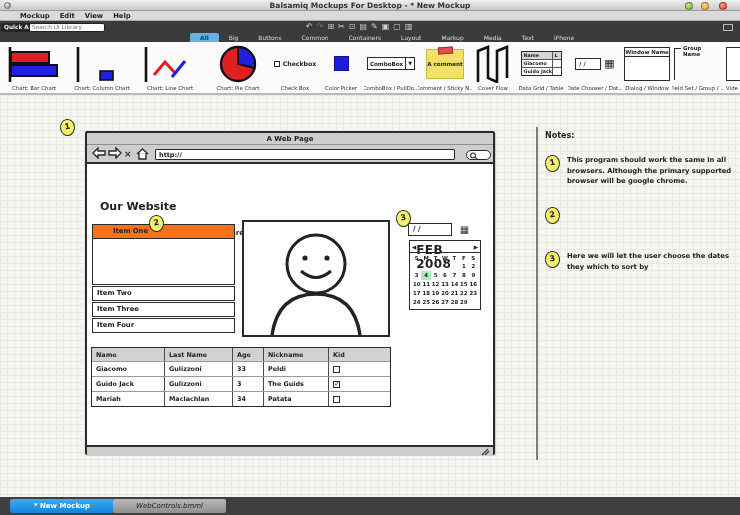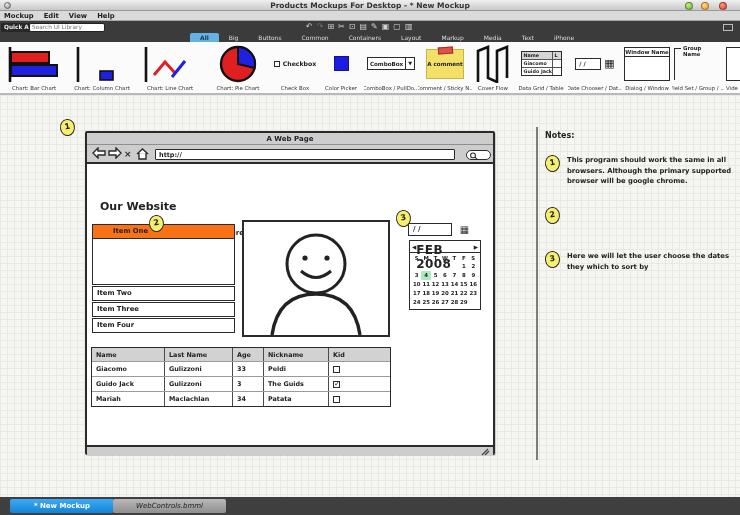--- a/index.html
+++ b/index.html
@@ -13,21 +13,21 @@
     background:radial-gradient(circle at 30% 30%, #eee, #888); border:1px solid #666; }
   #win-title { position:absolute; left:0; right:0; top:1px; text-align:center;
     font-size:7.5px; font-weight:bold; color:#333; }
   .win-btn { position:absolute; top:2px; width:8px; height:8px; border-radius:50%; border:1px solid rgba(0,0,0,.35); }
   #btn-min { left:685px; background:radial-gradient(circle at 35% 30%, #c7ef8a, #6fae2e); }
   #btn-max { left:701px; background:radial-gradient(circle at 35% 30%, #ffd98a, #ee9a1f); }
   #btn-close { left:719px; background:radial-gradient(circle at 35% 30%, #ff9d8a, #d83a22); }
 
   
   #menubar { position:absolute; left:0; top:11px; width:740px; height:10px;
-    background:#dadada; border-bottom:1px solid #a8a8a8; display:flex; align-items:center; gap:10px; padding-left:4px; }
+    background:#dadada; border-bottom:1px solid #a8a8a8; display:flex; align-items:center; gap:10px; padding-left:20px; }
   .menu-item { font-size:6.8px; font-weight:bold; color:#222; }
 
   
   #quickbar { position:absolute; left:0; top:21px; width:740px; height:12px; background:#3b3b3b; }
   #quickadd-label { position:absolute; left:1px; top:1.5px; height:9px; padding:0 3px; background:#272727;
     border-radius:2px; color:#eee; font-size:5.8px; font-weight:bold; line-height:9px; }
   #lib-search { position:absolute; left:29px; top:1.5px; width:76px; height:9px; border:1px solid #222;
     border-radius:2px; background:#fff; font-size:5.8px; padding:0 2px; color:#555; font-family:"DejaVu Sans",sans-serif; }
   #tool-icons { position:absolute; left:306px; top:0; height:12px; display:flex; align-items:center; gap:4px; }
   .tool-icon { font-size:8px; color:#d2d2d2; line-height:12px; }
@@ -142,21 +142,21 @@
 
   svg { display:block; }
 </style>
 </head>
 <body>
 
 <div id="app">
 
   <div id="titlebar">
     <span id="app-icon"></span>
-    <span id="win-title">Products Mockups For Desktop - * New Mockup</span>
+    <span id="win-title">Balsamiq Mockups For Desktop - * New Mockup</span>
     <span class="win-btn" id="btn-min"></span>
     <span class="win-btn" id="btn-max"></span>
     <span class="win-btn" id="btn-close"></span>
   </div>
 
   <div id="menubar">
     <span class="menu-item">Mockup</span>
     <span class="menu-item">Edit</span>
     <span class="menu-item">View</span>
     <span class="menu-item">Help</span>

